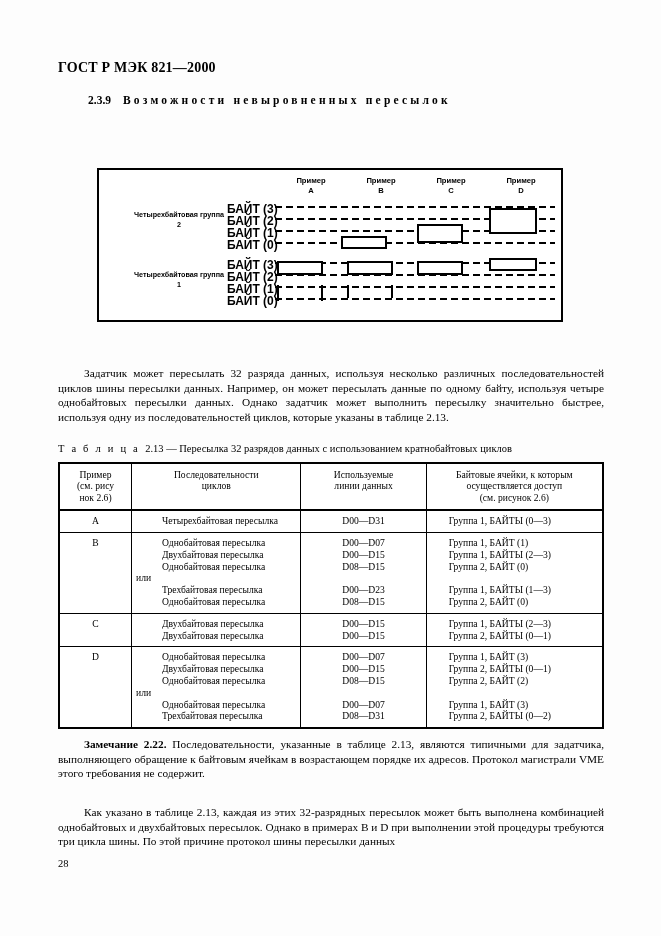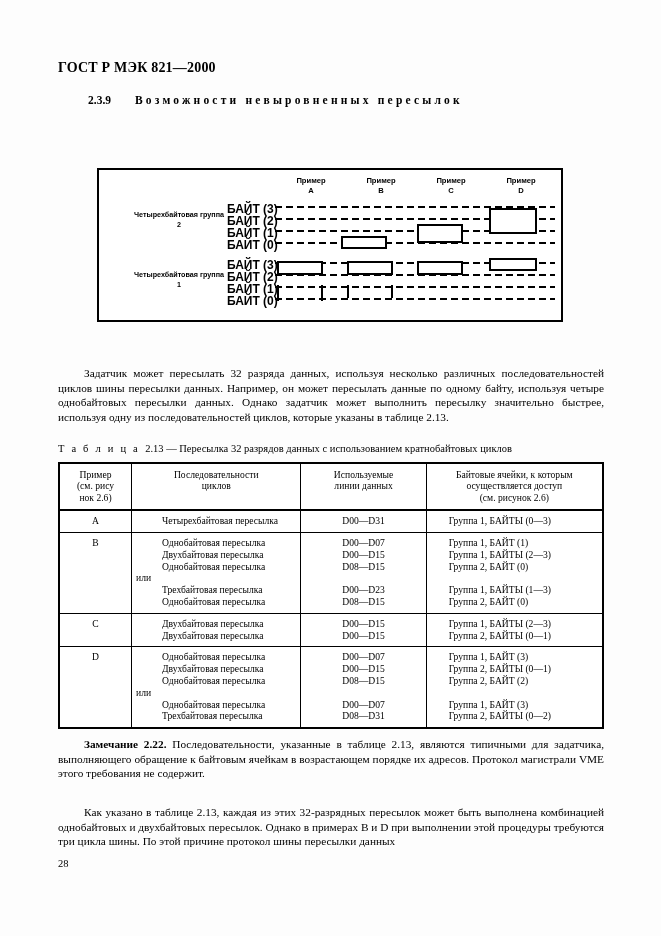--- a/index.html
+++ b/index.html
@@ -32,21 +32,21 @@
     letter-spacing: 0.2px;
   }
   .section-title {
     position: absolute;
     left: 88px;
     top: 94px;
     font-family: "Liberation Serif", serif;
     font-weight: bold;
     font-size: 11.5px;
   }
-  .section-title .num { letter-spacing: 0px; margin-right: 24px; }
+  .section-title .num { letter-spacing: 0px; margin-right: 12px; }
   .section-title .spaced { letter-spacing: 3.2px; }
 
   .para {
     position: absolute;
     font-size: 11.3px;
     line-height: 14.6px;
     text-align: justify;
     text-justify: inter-word;
     font-family: "Liberation Serif", serif;
   }

